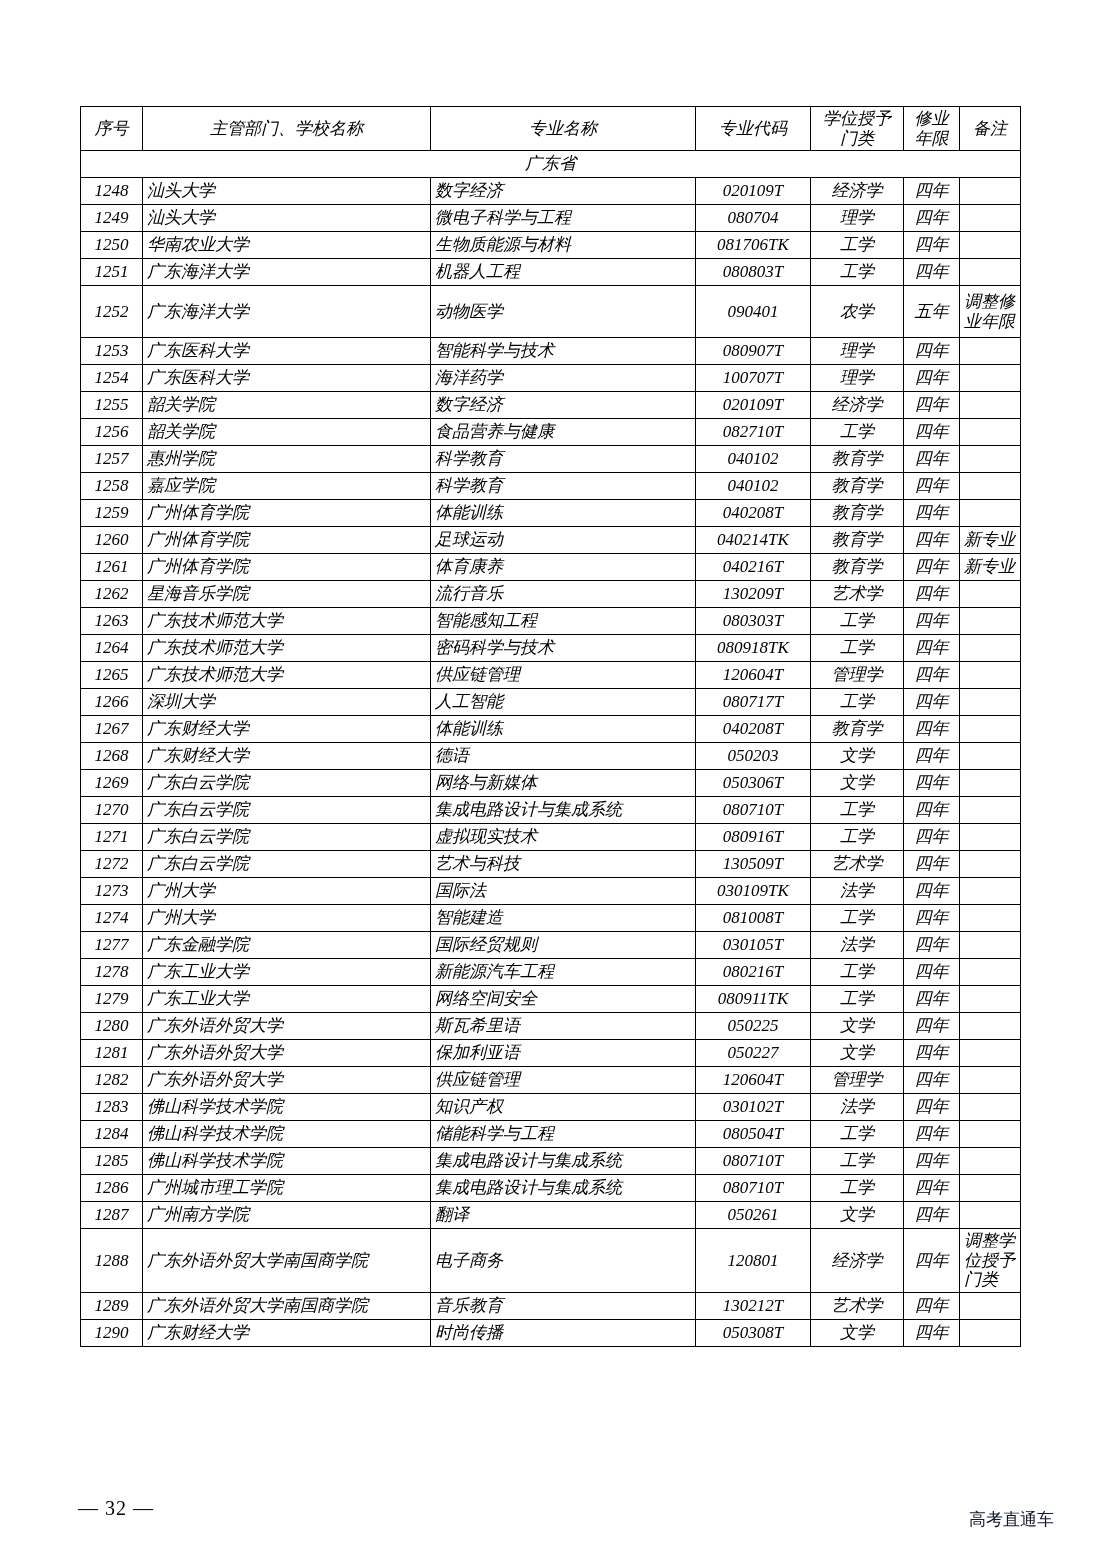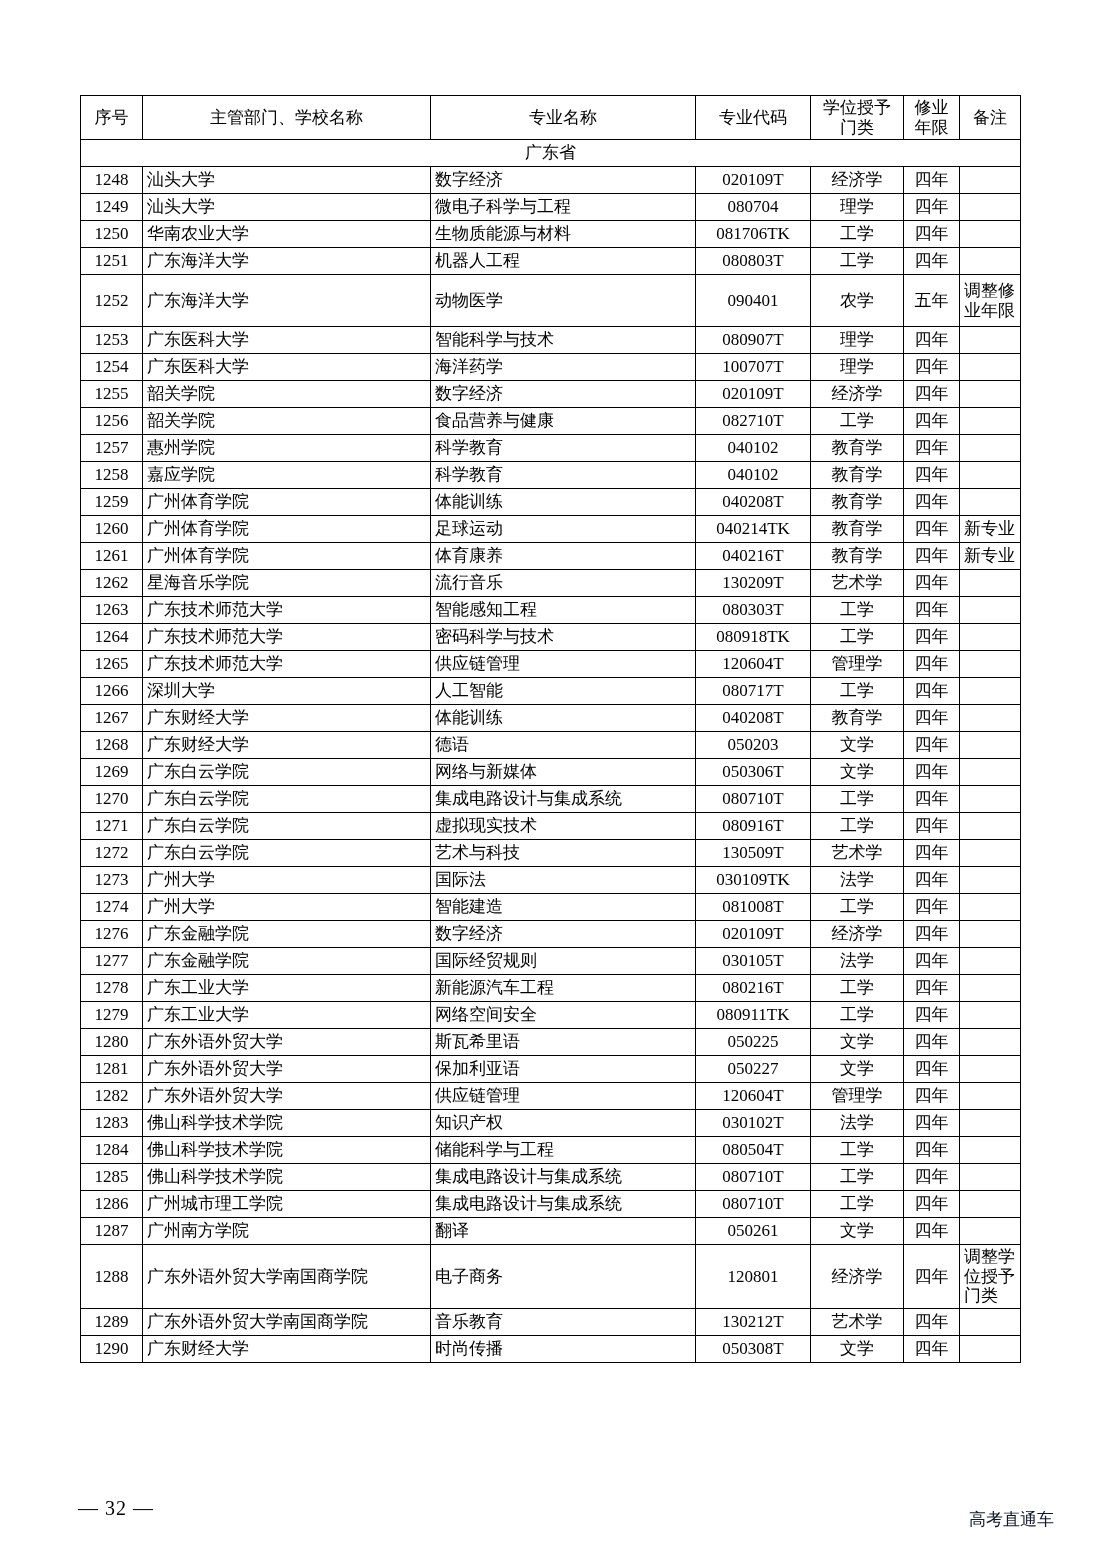--- a/index.html
+++ b/index.html
@@ -16,22 +16,23 @@
   }
   .page {
     position: relative;
     width: 1102px;
     height: 1559px;
     box-sizing: border-box;
   }
   .table-wrap {
     position: absolute;
     left: 80px;
-    top: 95px;
+    top: 106px;
     width: 940px;
+    font-style: italic;
   }
   table.main {
     border-collapse: collapse;
     width: 940px;
     table-layout: fixed;
   }
   table.main td, table.main th {
     border: 1px solid #000000;
     font-weight: normal;
     font-size: 17px;
@@ -357,29 +358,20 @@
           <tr>
             <td class="seq">1274</td>
             <td class="school">广州大学</td>
             <td class="major">智能建造</td>
             <td class="code">081008T</td>
             <td class="degree">工学</td>
             <td class="years">四年</td>
             <td class="note"></td>
           </tr>
           <tr>
-            <td class="seq">1276</td>
-            <td class="school">广东金融学院</td>
-            <td class="major">数字经济</td>
-            <td class="code">020109T</td>
-            <td class="degree">经济学</td>
-            <td class="years">四年</td>
-            <td class="note"></td>
-          </tr>
-          <tr>
             <td class="seq">1277</td>
             <td class="school">广东金融学院</td>
             <td class="major">国际经贸规则</td>
             <td class="code">030105T</td>
             <td class="degree">法学</td>
             <td class="years">四年</td>
             <td class="note"></td>
           </tr>
           <tr>
             <td class="seq">1278</td>

